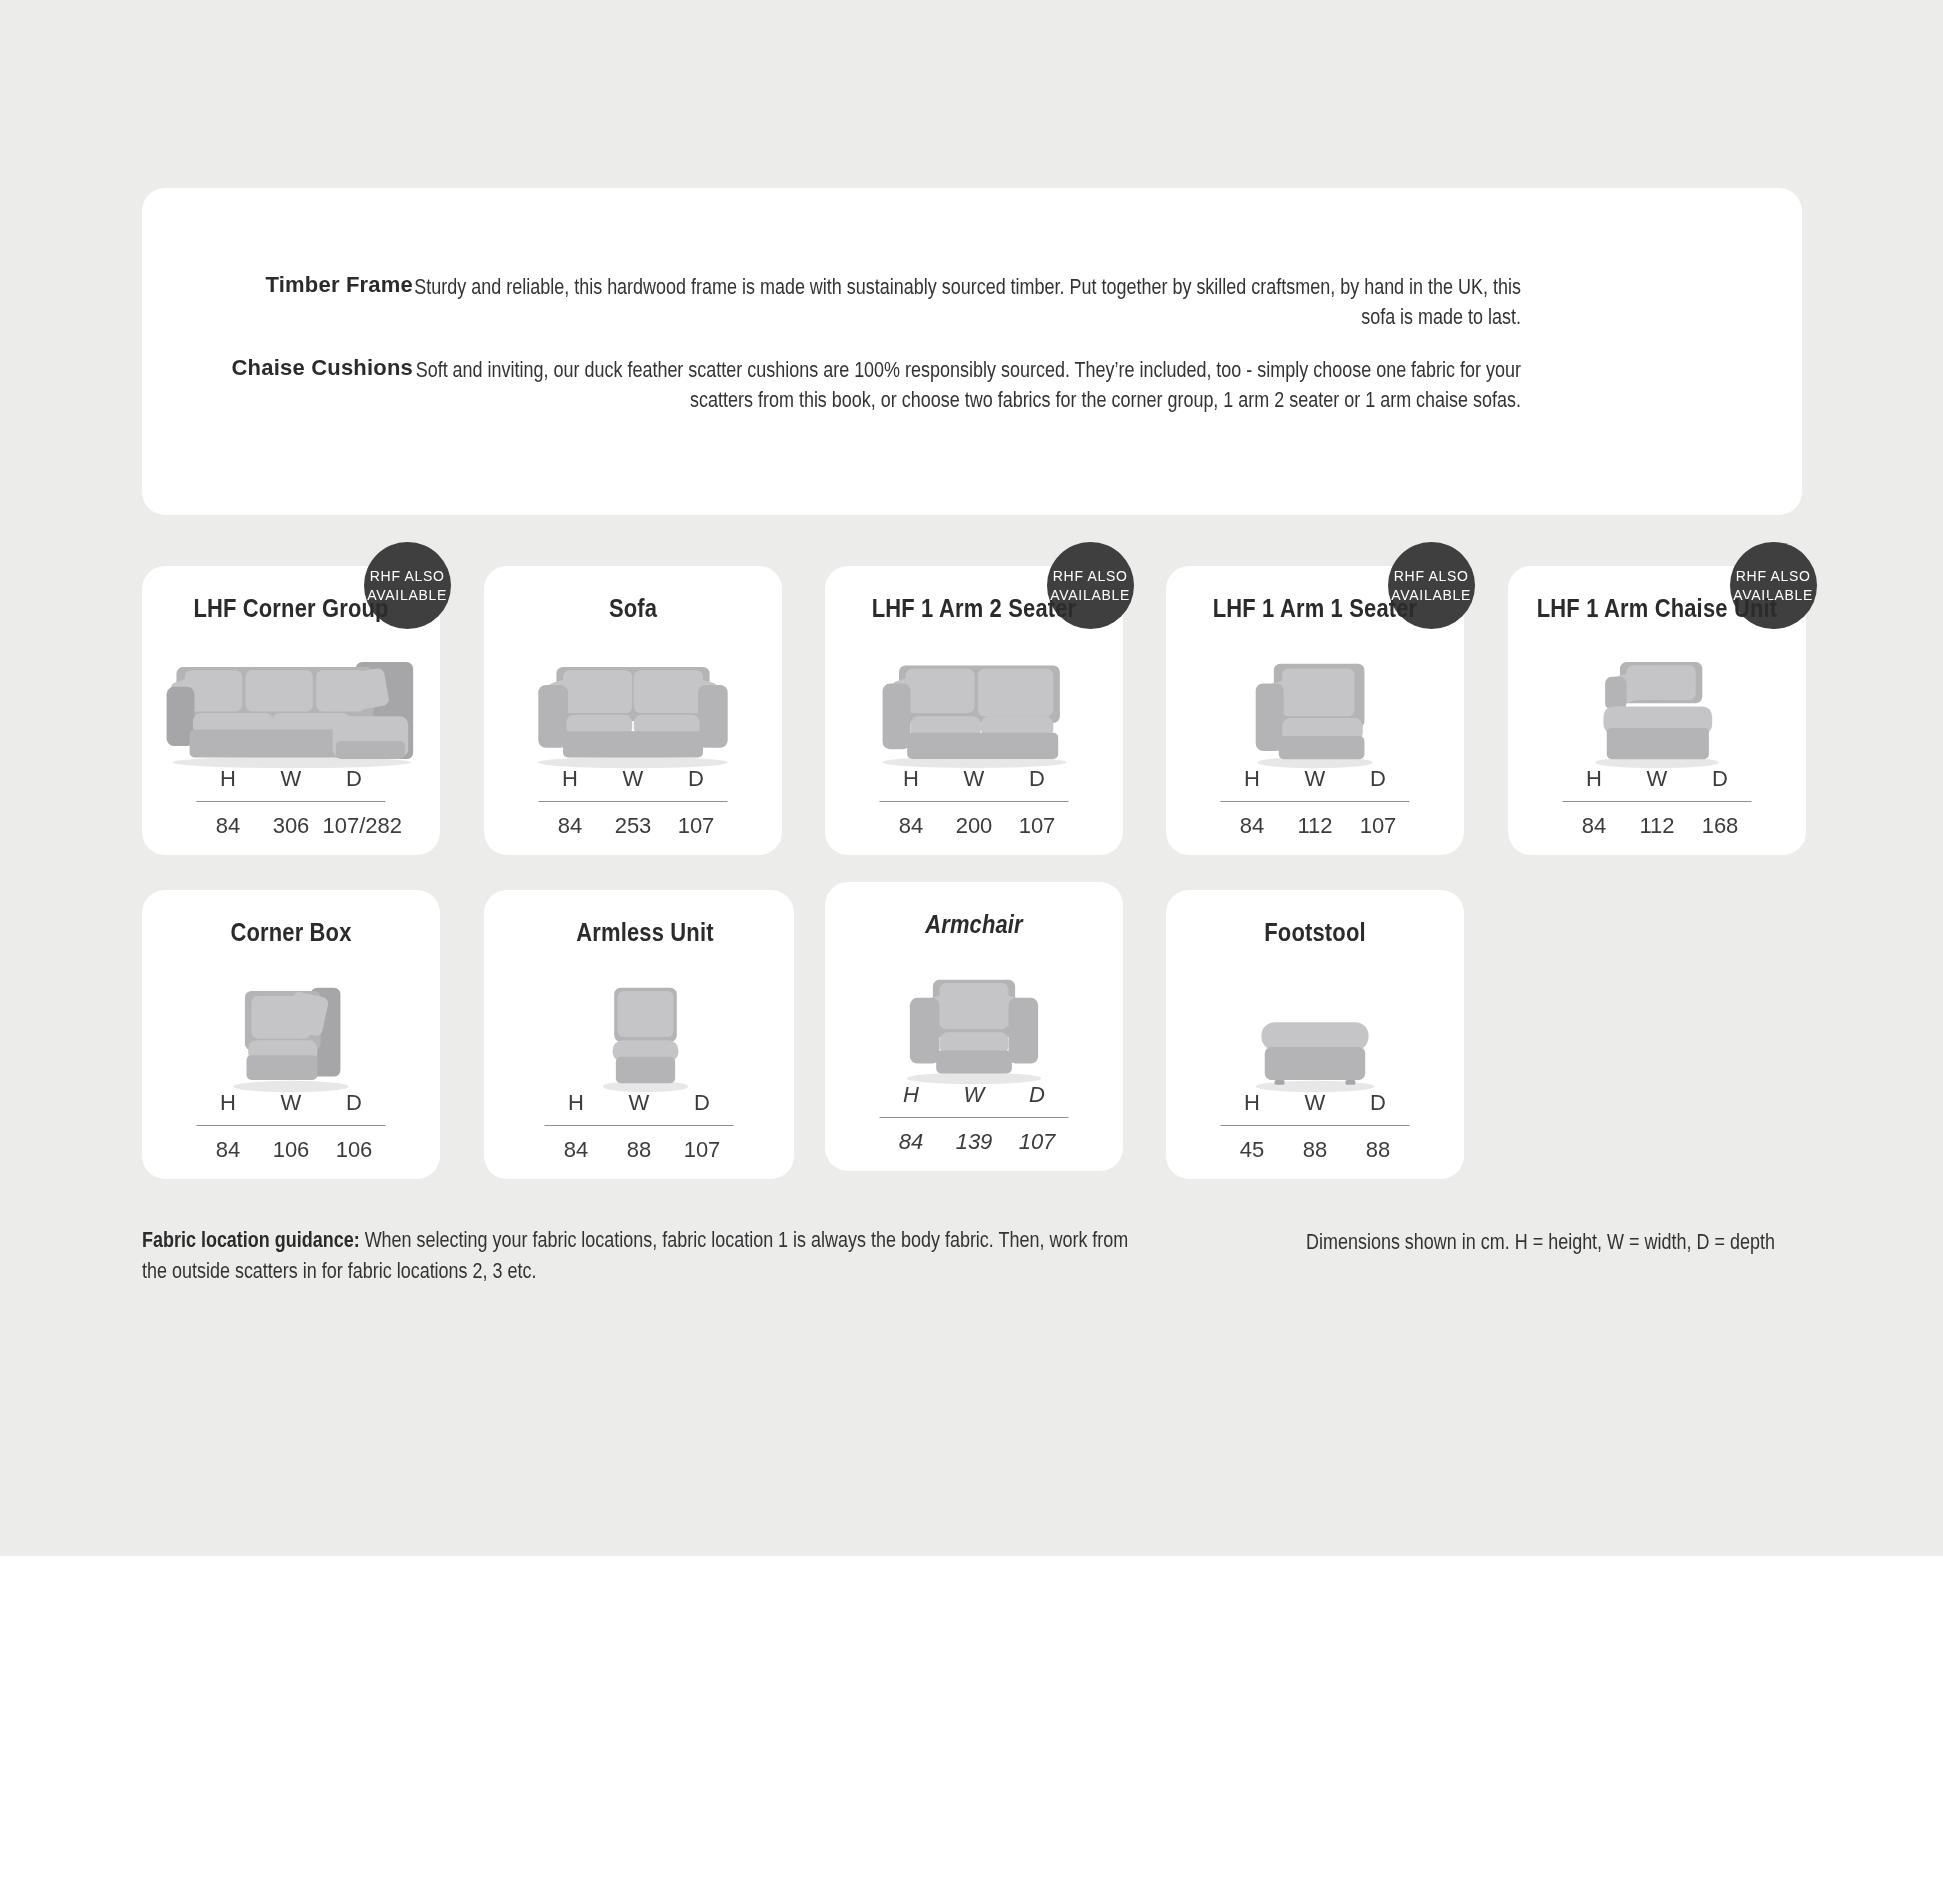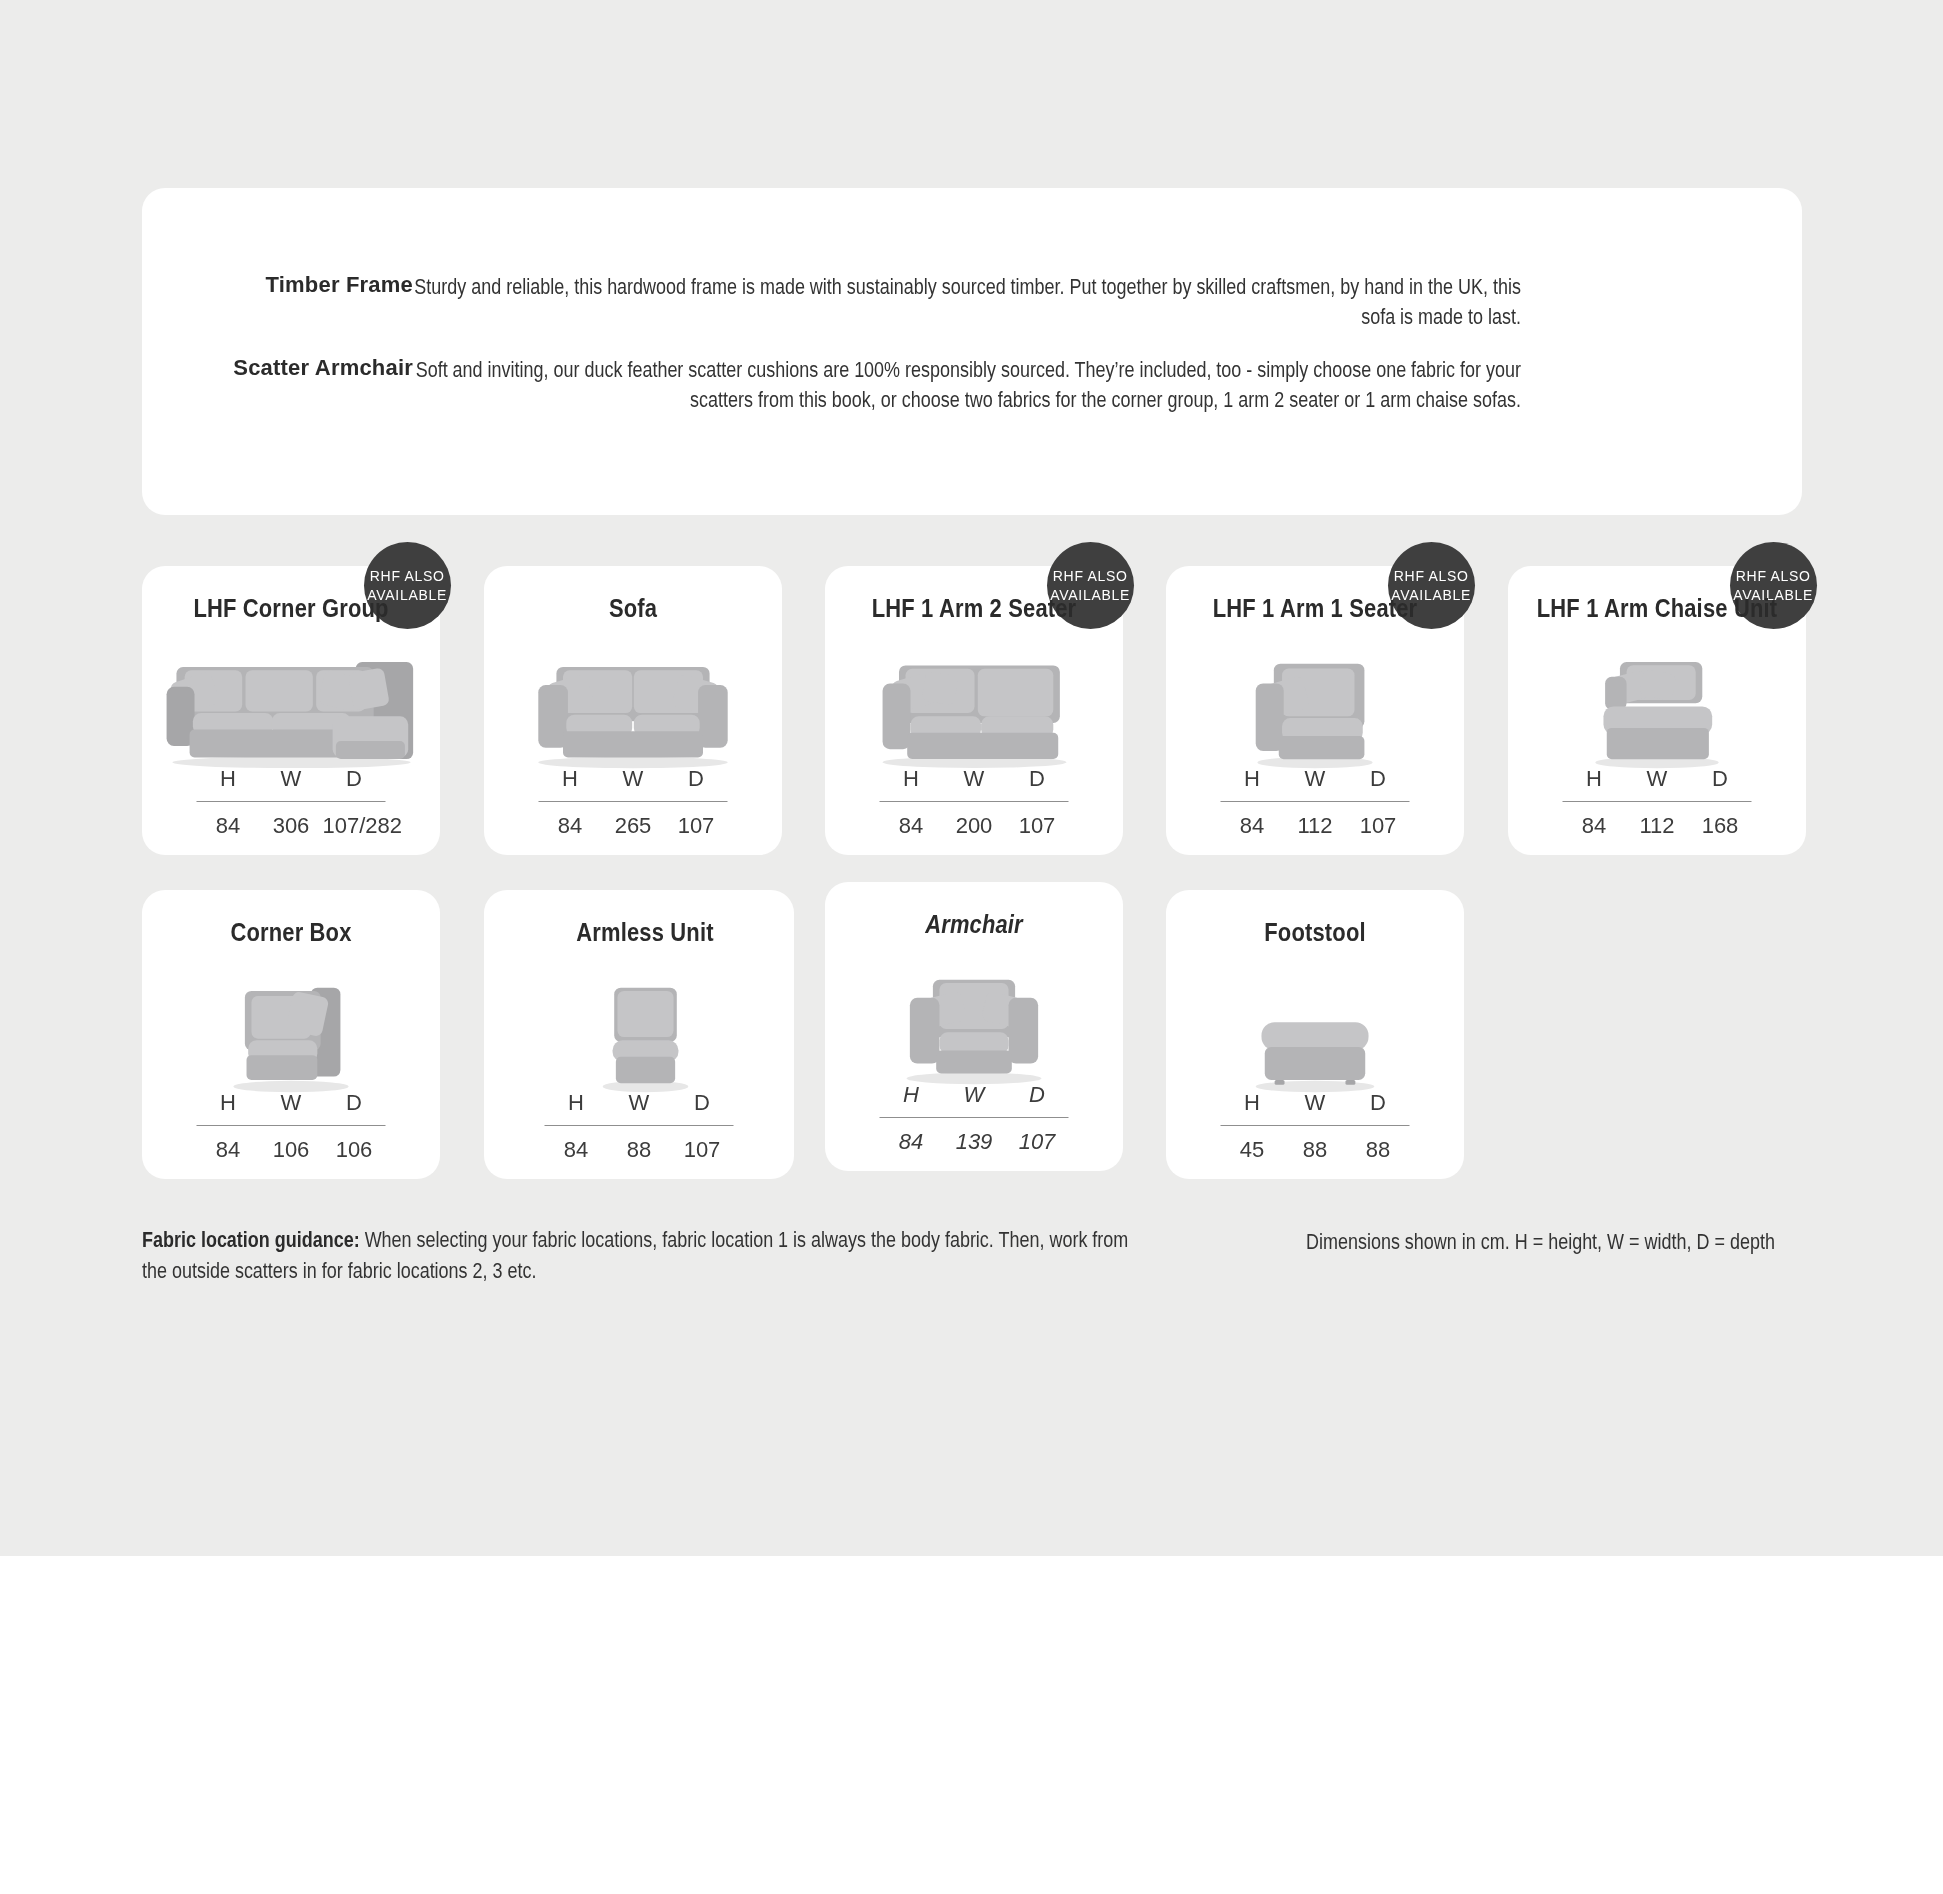--- a/index.html
+++ b/index.html
@@ -57,21 +57,21 @@
 
 <div class="gray-region" style="background: rgb(236, 236, 235);"></div>
 
 <div class="spec-card">
   <div id="spec-rows">
       <div class="spec-row">
     <div class="spec-label">Timber Frame</div>
     <div class="spec-text"><b class="lead"></b><span class="rest">Sturdy and reliable, this hardwood frame is made with sustainably sourced timber. Put together by skilled craftsmen, by hand in the UK, this sofa is made to last.</span></div>
   </div>
       <div class="spec-row">
-    <div class="spec-label">Scatter Armchair</div>
+    <div class="spec-label">Chaise Cushions</div>
     <div class="spec-text"><b class="lead"></b><span class="rest">Soft and inviting, our duck feather scatter cushions are 100% responsibly sourced. They’re included, too - simply choose one fabric for your scatters from this book, or choose two fabrics for the corner group, 1 arm 2 seater or 1 arm chaise sofas.</span></div>
   </div>
     </div>
 </div>
 
 <div id="cards-root">
     <div class="card" style="left: 142px; top: 566px;">
     <div class="badge" style="background: rgb(63, 63, 63);">
       <span>RHF ALSO</span>
       <span>AVAILABLE</span>
@@ -128,21 +128,21 @@
         </svg>
       </div>
     <div class="dims">
       <div class="dim-head">
         <span>H</span>
         <span>W</span>
         <span>D</span>
       </div>
       <div class="dim-vals">
         <span>84</span>
-        <span>265</span>
+        <span>253</span>
         <span>107</span>
       </div>
     </div>
   </div>
     <div class="card" style="left: 825px; top: 566px;">
     <div class="badge" style="background: rgb(63, 63, 63);">
       <span>RHF ALSO</span>
       <span>AVAILABLE</span>
     </div>
     <div class="card-title">LHF 1 Arm 2 Seater</div>

